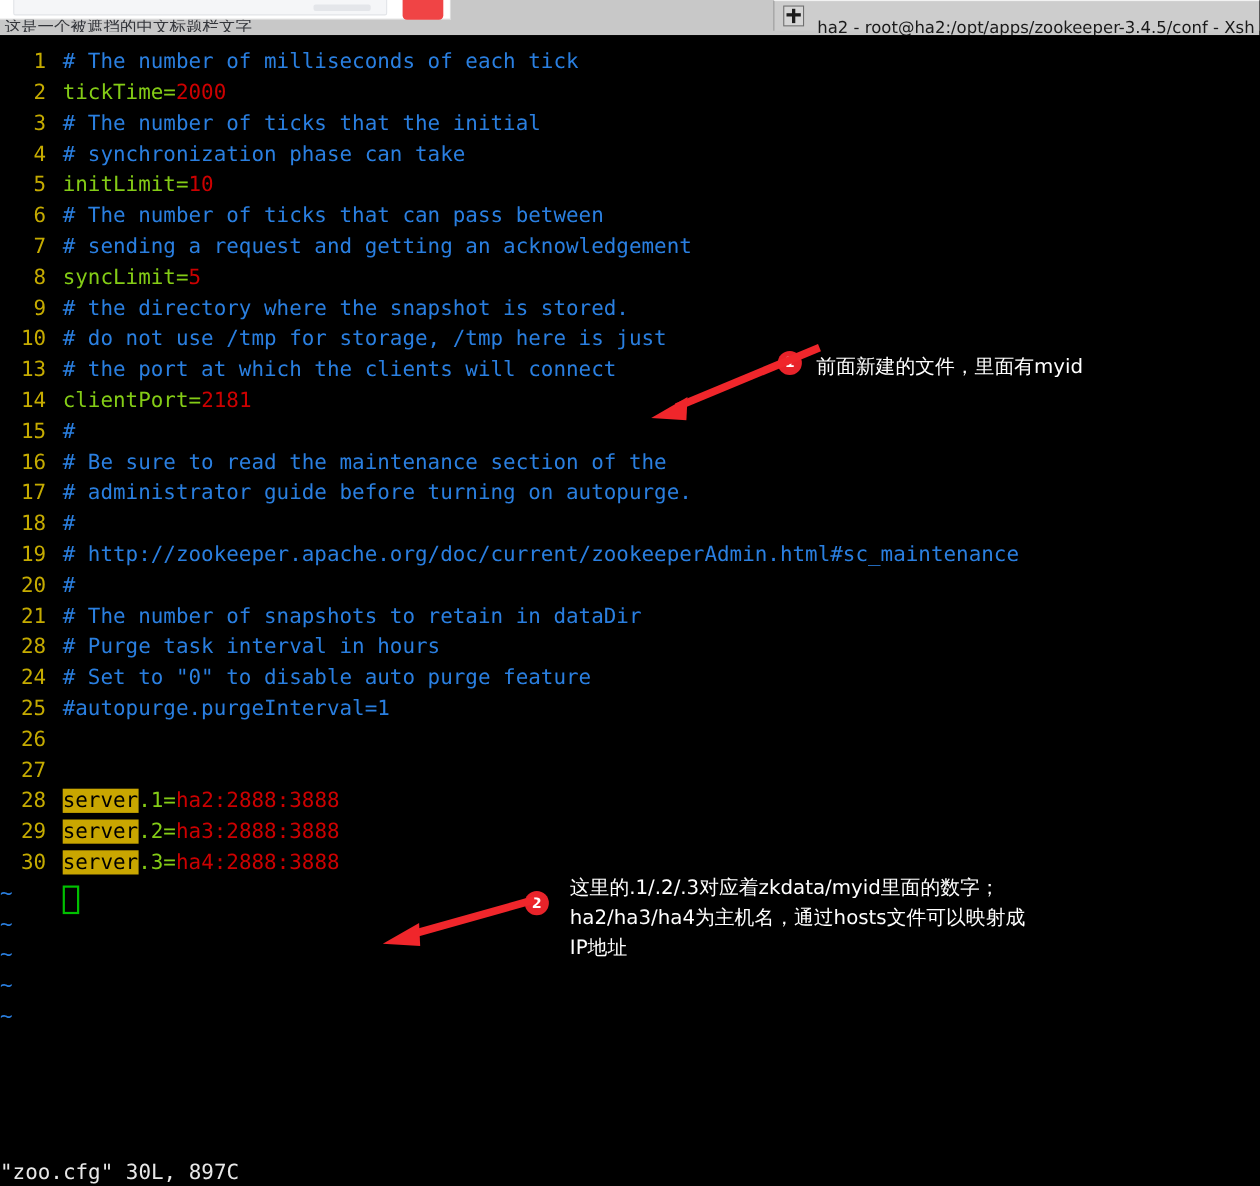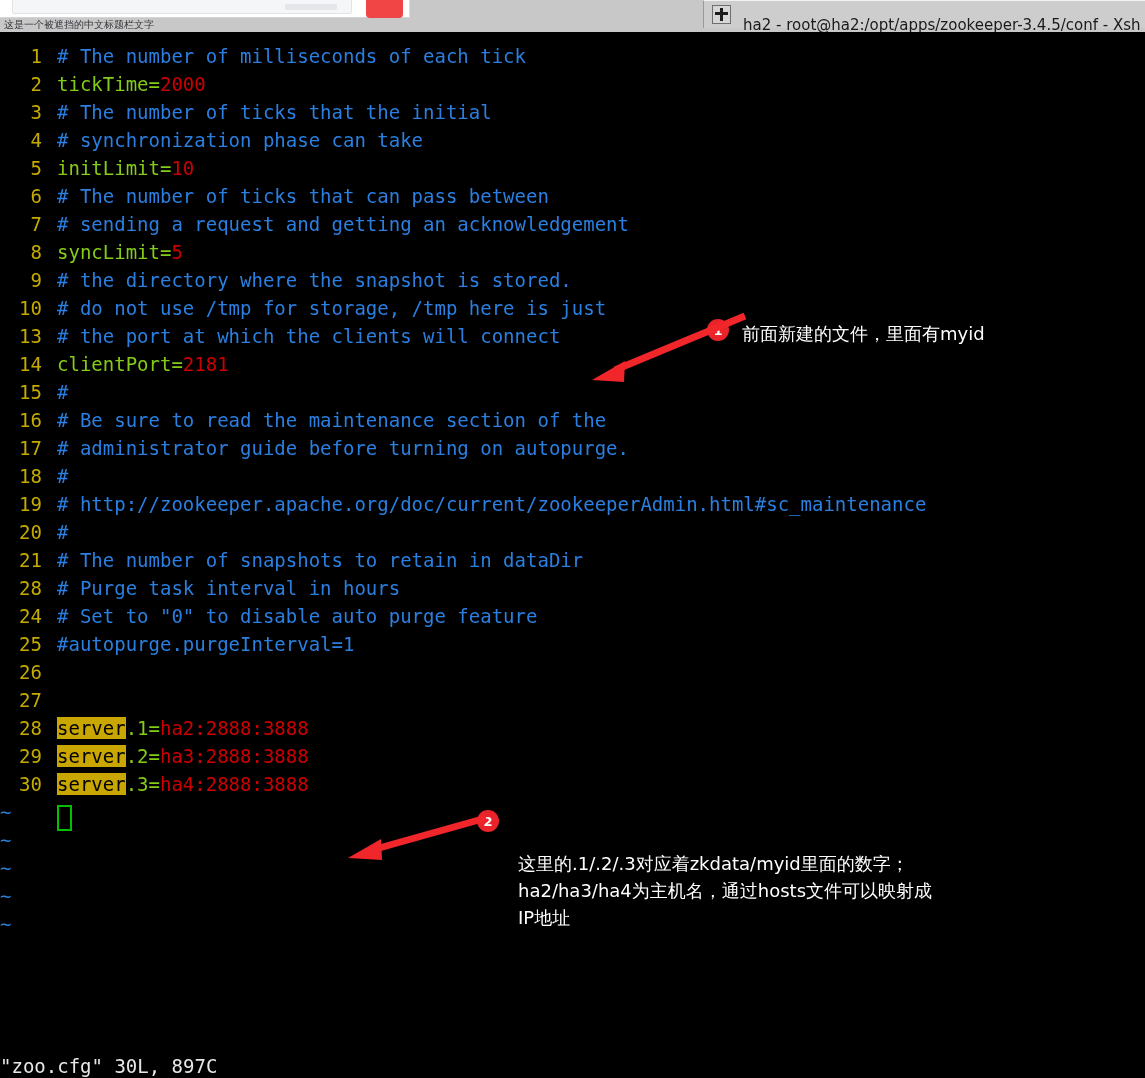--- a/index.html
+++ b/index.html
@@ -55,21 +55,21 @@
     background: #f04445;
     border-radius: 4px;
   }
   #overlay-clipped-text {
     position: absolute;
     left: 4px; top: 18px;
     width: 240px; height: 11px;
     overflow: hidden;
     color: #33353a;
     font-family: Liberation Sans, sans-serif;
-    font-size: 10px;
+    font-size: 15px;
     line-height: 13px;
     white-space: nowrap;
   }
   #titlebar {
     position: absolute;
     left: 703px; top: 0px;
     width: 442px; height: 28px;
     background: #cdcdcd;
     border-top: 1px solid #f2f2f2;
     border-left: 1px solid #9a9a9a;
@@ -180,21 +180,21 @@
 
   .anno-text {
     position: absolute;
     color: #ffffff;
     font-family: "DejaVu Sans", "Liberation Sans", sans-serif;
     font-size: 18px;
     line-height: 27px;
     white-space: pre-line;
   }
   #anno-text-1 { left: 742px; top: 288px; }
-  #anno-text-2 { left: 518px; top: 818px; }
+  #anno-text-2 { left: 518px; top: 762px; }
 
   #arrows {
     position: absolute;
     left: 0; top: 0;
     width: 1145px; height: 1078px;
     pointer-events: none;
   }
 </style>
 </head>
 <body>

